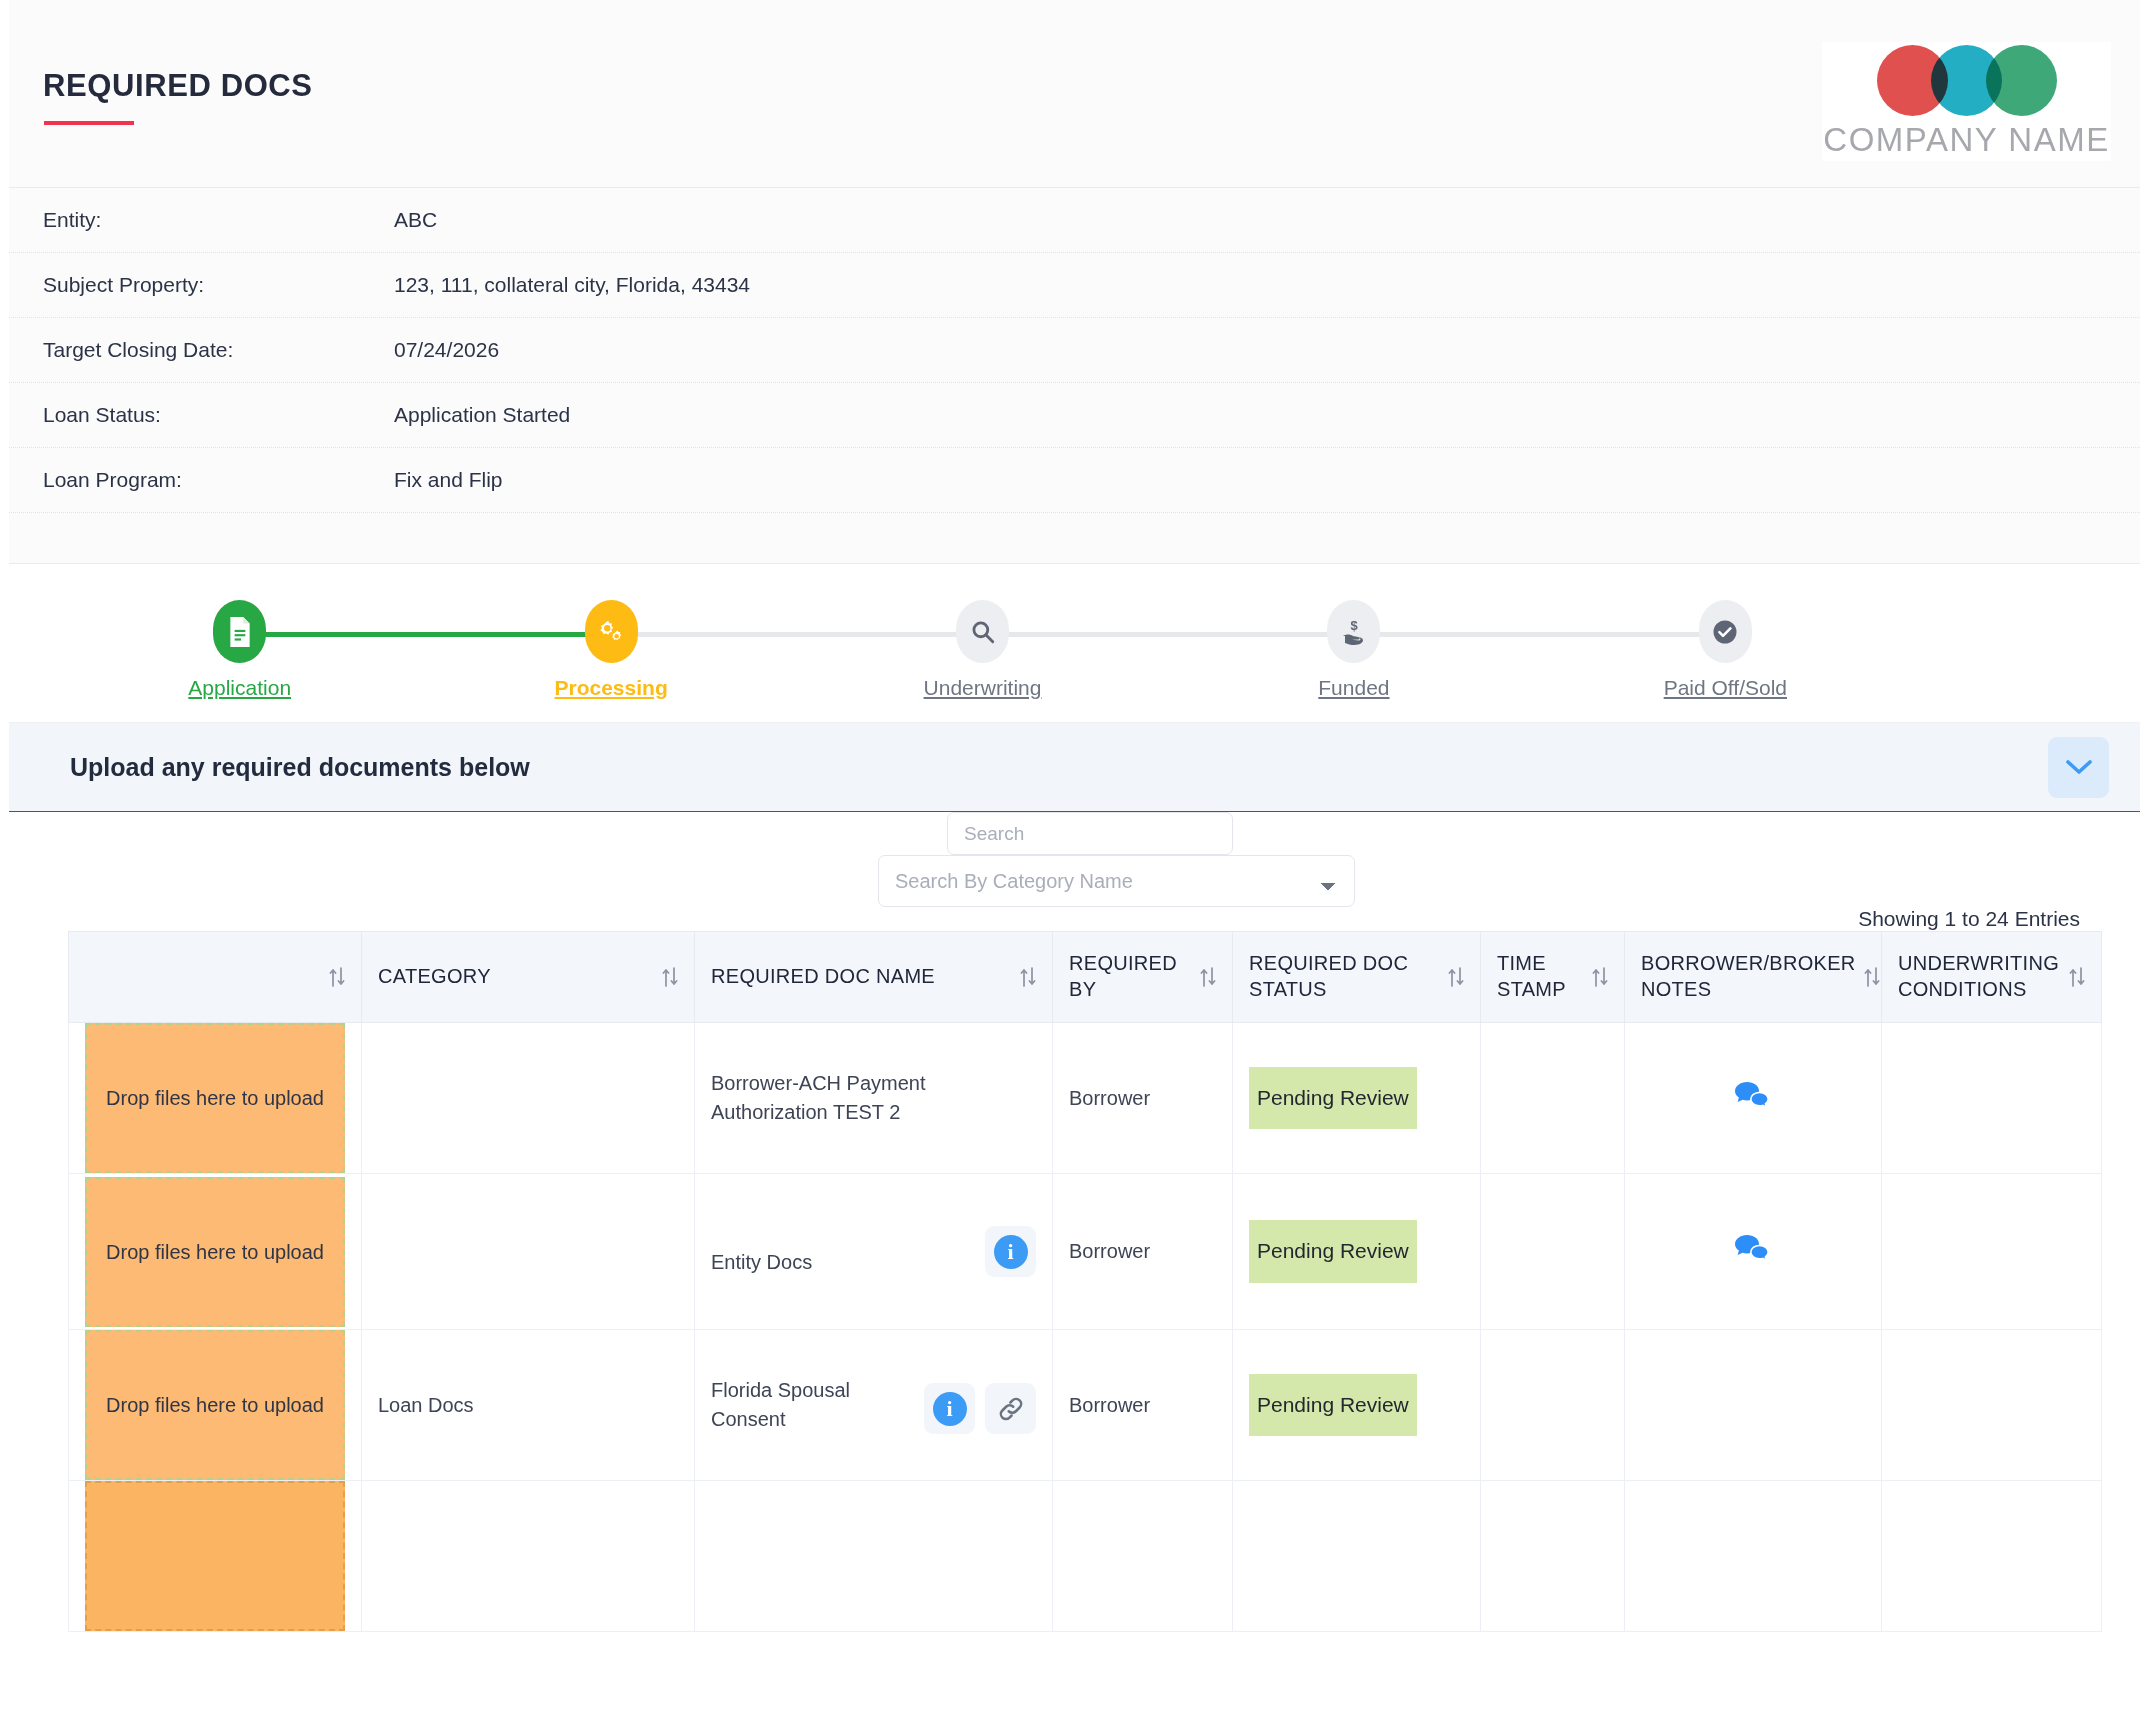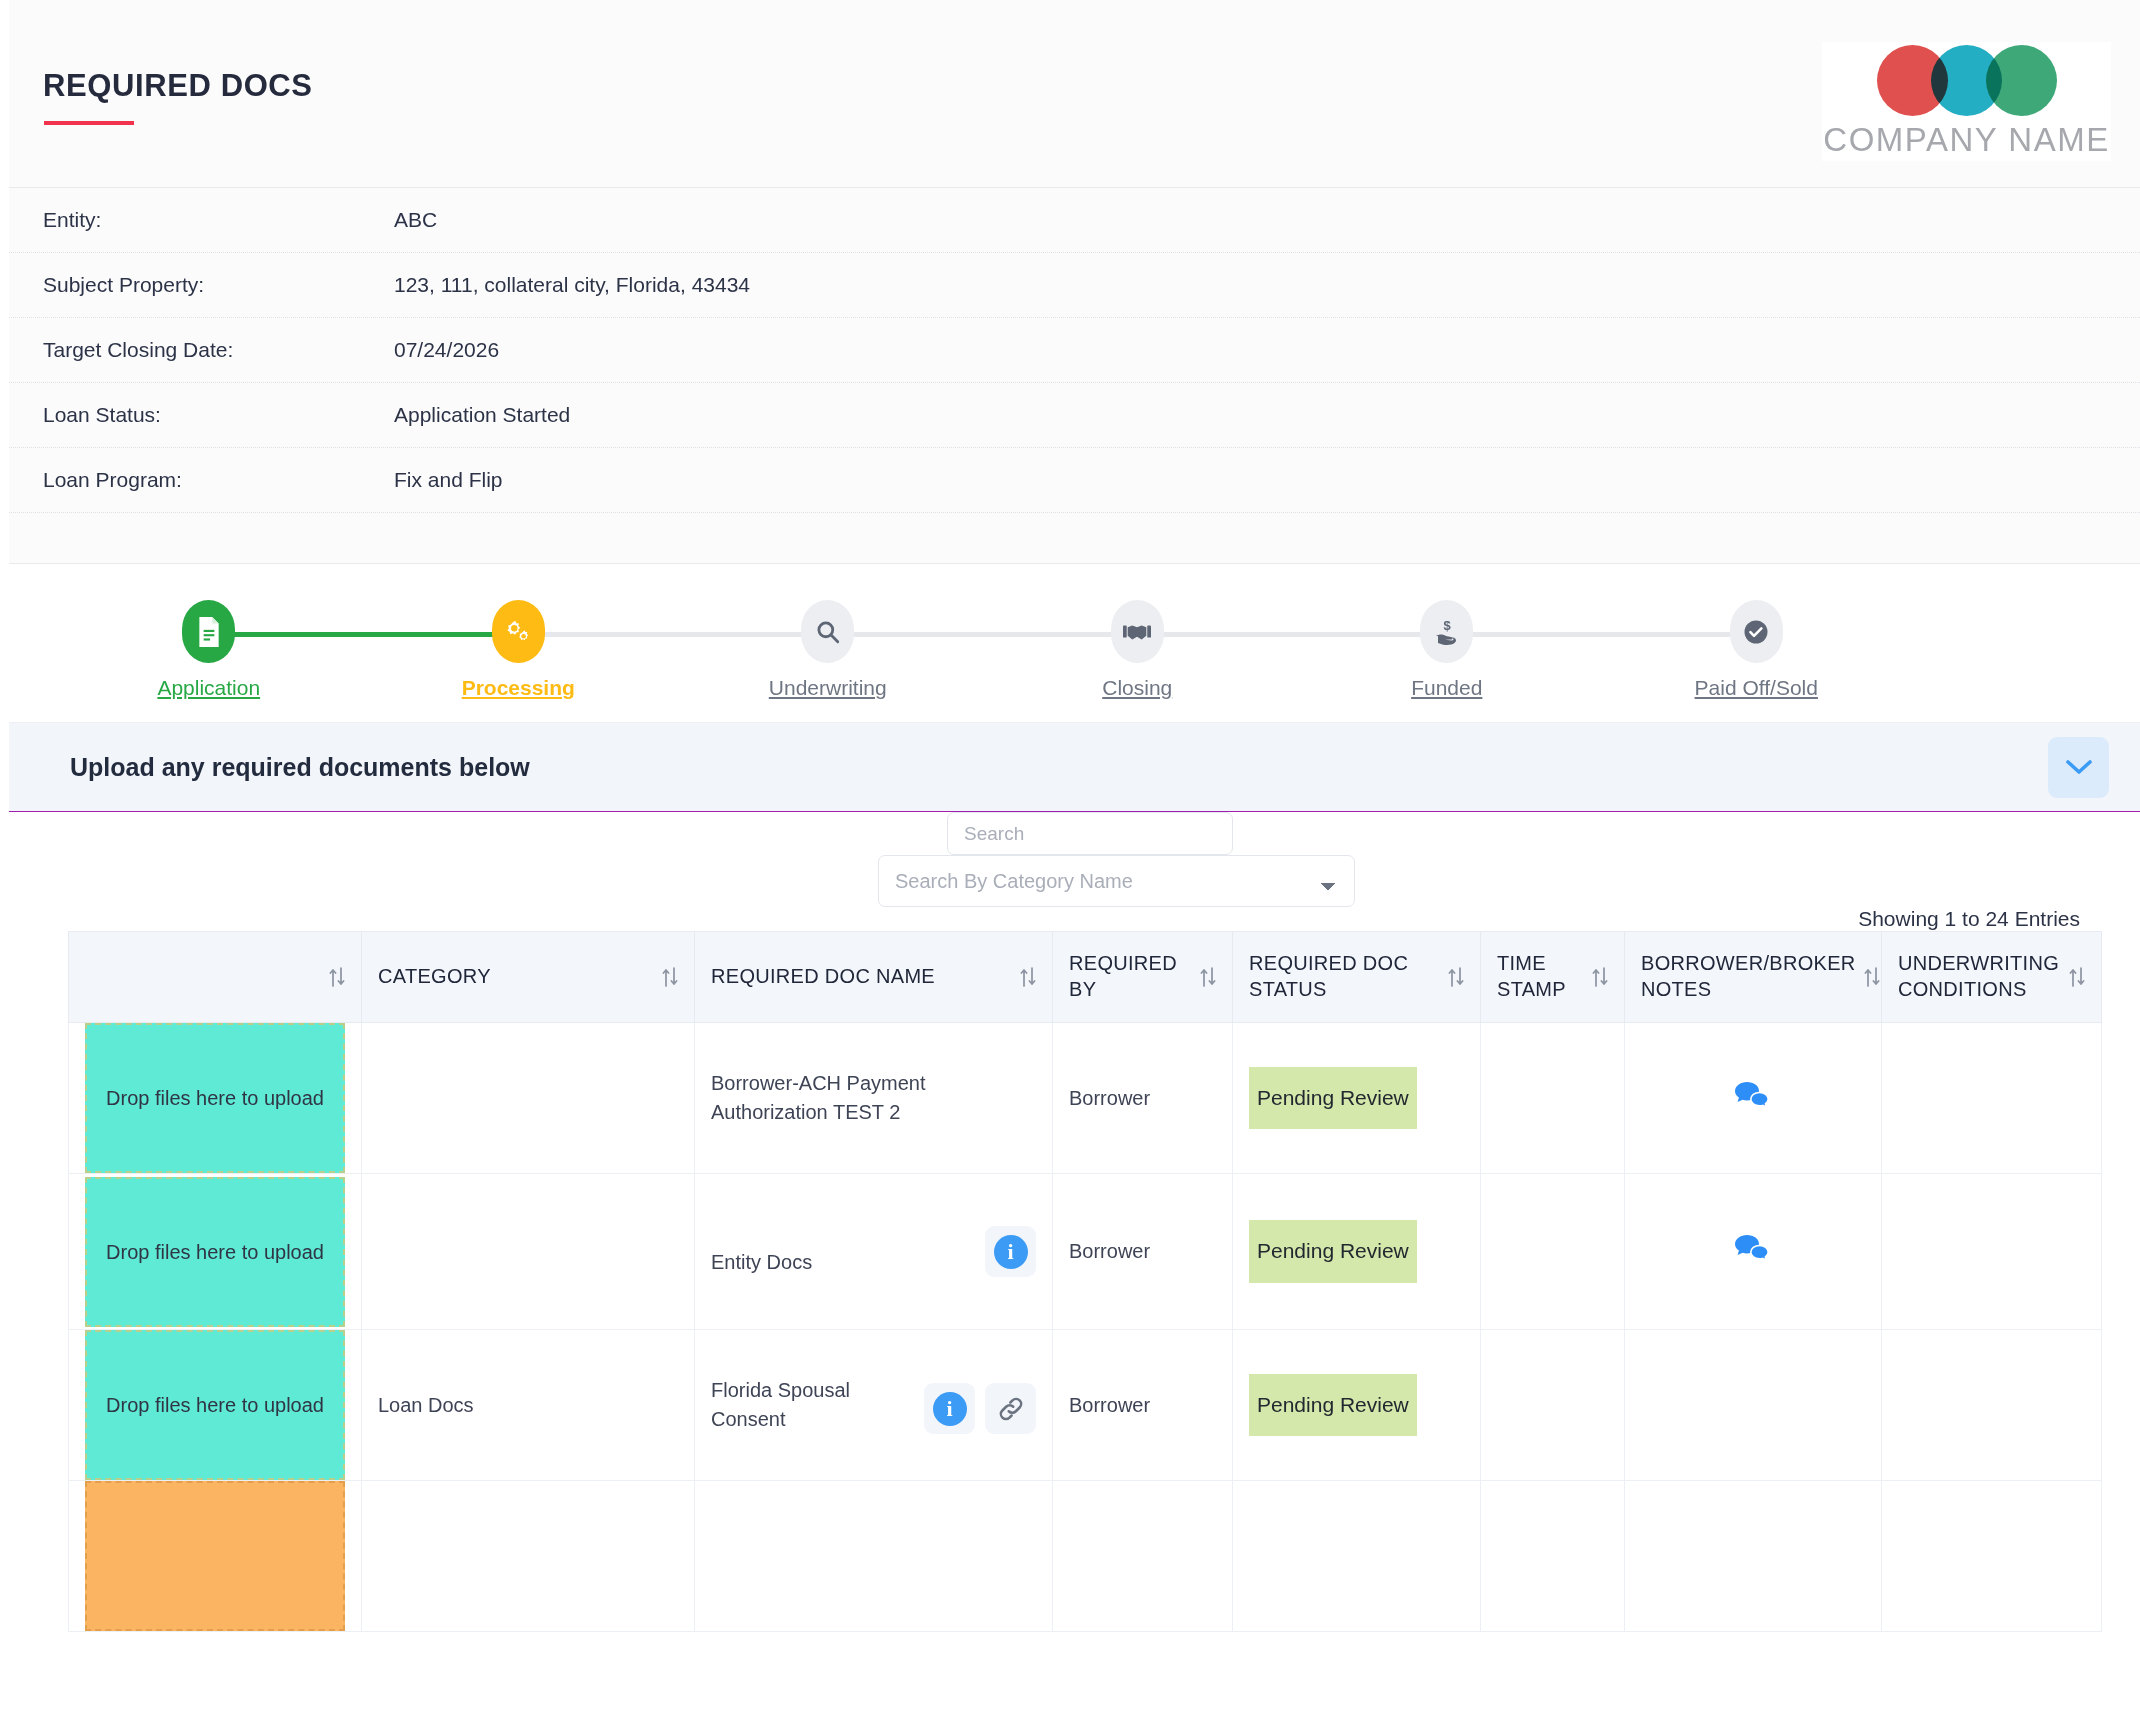--- a/index.html
+++ b/index.html
@@ -267,21 +267,21 @@
   table.doc-table tbody td {
     border: 1px solid #eceff4;
     vertical-align: middle;
     padding: 0 16px;
     font-size: 20px;
     color: #3e4455;
     background: #ffffff;
   }
   td.drop-cell { padding: 0; border: none; }
   .dropzone {
-    background: #5eead4;
+    background: #fdba74;
     border: 2px dashed #b9cf8c;
     height: 100%;
     min-height: 150px;
     display: flex;
     align-items: center;
     justify-content: center;
     text-align: center;
     font-size: 20px;
     color: #2f3545;
     line-height: 1.5;
@@ -415,31 +415,20 @@
         <div class="step-line"></div>
         <div class="step-bubble">
           <svg width="26" height="26" viewBox="0 0 24 24" fill="none" stroke="#5e6675" stroke-width="2.6">
             <circle cx="10" cy="10" r="6.4"></circle>
             <line x1="14.6" y1="14.6" x2="21" y2="21" stroke-linecap="round"></line>
           </svg>
         </div>
         <div class="step-label">Underwriting</div>
       </div>
 
-      <div class="step">
-        <div class="step-line"></div>
-        <div class="step-bubble">
-          <svg width="28" height="22" viewBox="0 0 30 22" fill="#5e6675">
-            <rect x="0" y="4" width="4" height="13" rx="1"></rect>
-            <rect x="26" y="4" width="4" height="13" rx="1"></rect>
-            <path d="M5 6l5-2 5 2 5-2 5 2v9l-5 4-5-3-5 3-5-4z"></path>
-          </svg>
-        </div>
-        <div class="step-label">Closing</div>
-      </div>
 
       <div class="step">
         <div class="step-line"></div>
         <div class="step-bubble">
           <svg width="26" height="28" viewBox="0 0 26 28" fill="#5e6675">
             <text x="13" y="12" font-size="13" font-weight="700" text-anchor="middle" fill="#5e6675" font-family="Liberation Sans, sans-serif">$</text>
             <path d="M2 18c3-2 7-2 10 0l5 1c2 .3 2 2.5 0 2.6l-6 .2 7 .6c2 .1 2-2 0-2.6 2-.8 4 1 4 2.6 0 1.5-2 3.4-5 4.2-4 1-9 .2-13-1.6V18z"></path>
           </svg>
         </div>
         <div class="step-label">Funded</div>

